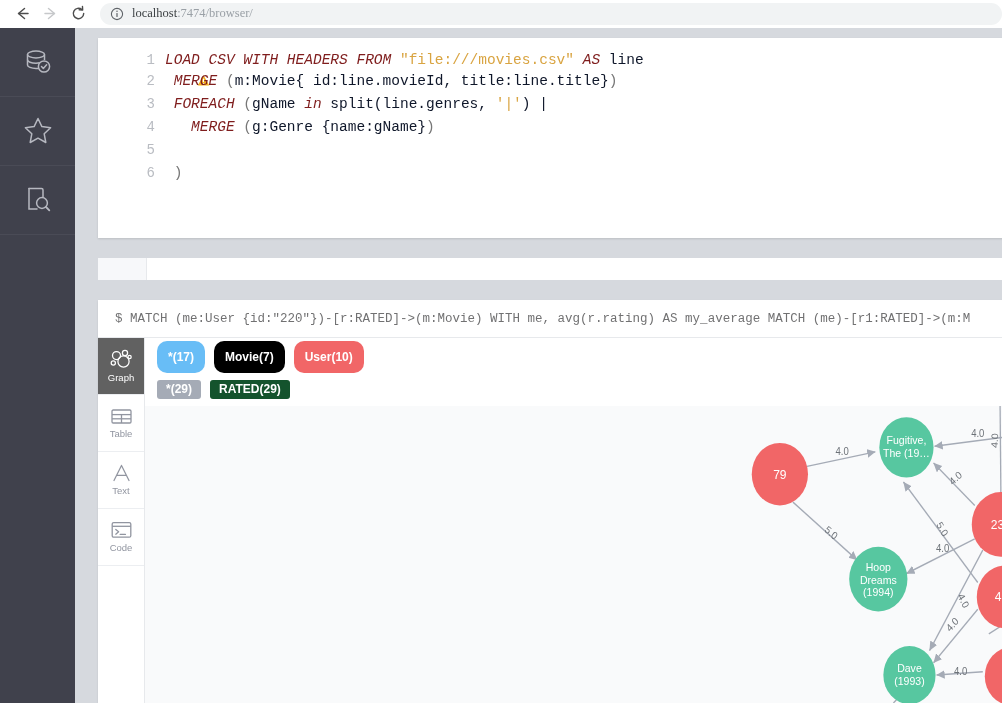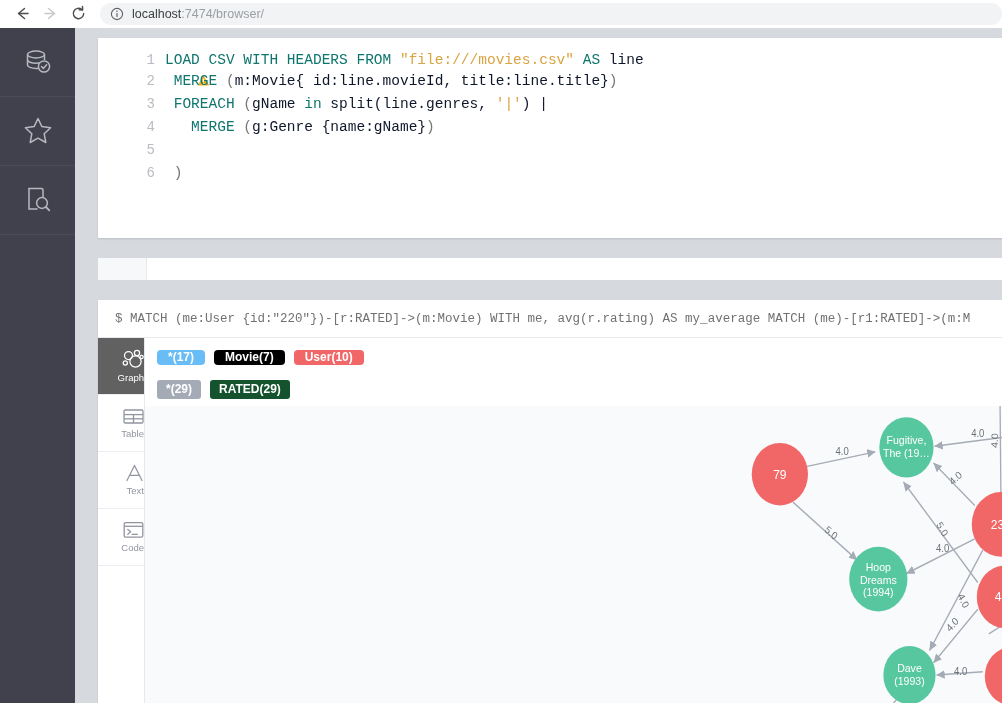--- a/index.html
+++ b/index.html
@@ -32,21 +32,21 @@
     background: #f1f3f4;
     border-radius: 11px;
     display: flex; align-items: center;
     padding: 0 10px;
     max-width: 958px;
   }
   .info-icon { margin-right: 8px; display: flex; align-items: center; }
   .url-text {
     font-size: 12.5px;
     color: #9aa0a6;
-    font-family: Liberation Sans, sans-serif;
+    font-family: Liberation Serif, serif;
     white-space: nowrap;
   }
   .url-host { color: #3c4043; }
 
   
   .app {
     position: absolute; top: 28px; left: 0;
     width: 1002px; height: 675px;
     background: #d6d9de;
   }
@@ -106,21 +106,21 @@
   .lineno {
     width: 18px;
     flex: 0 0 18px;
     text-align: right;
     color: #b9bcc2;
     font-family: "Liberation Mono", monospace;
     font-size: 14px;
     margin-right: 10px;
   }
   .code-txt { color: #555; }
-  .kw   { color: #0f766e; }
+  .kw   { color: #7f1d1d; font-style: italic; }
   .str  { color: #d9a441; }
   .plain{ color: #0f172a; }
   .punct{ color: #777; }
 
   
   .mid-frame {
     position: absolute;
     left: 23px; top: 230px;
     width: 930px; height: 22px;
     background: #ffffff;
@@ -164,21 +164,21 @@
   
   .viewbar {
     width: 47px;
     flex: 0 0 47px;
     background: #fff;
     border-right: 1px solid #e7e9ec;
   }
   .view-item {
     height: 57px;
     display: flex; flex-direction: column;
-    align-items: flex-end; justify-content: center;
+    align-items: center; justify-content: center;
     gap: 3px;
     cursor: pointer;
     color: #9195a0;
     border-bottom: 1px solid #eceef1;
   }
   .view-item.active { background: #616161; color: #ffffff; }
   .view-label {
     font-size: 9.5px;
     font-family: "Liberation Sans", sans-serif;
   }
@@ -198,23 +198,23 @@
     padding: 8px 0 6px 12px;
     z-index: 5;
   }
   .legend-row {
     display: flex; align-items: center; gap: 9px;
     height: 22px;
   }
   .legend-row + .legend-row { margin-top: 10px; }
   .pill {
     display: inline-flex; align-items: center;
-    height: 15px;
+    height: 32px;
     padding: 0 11px;
-    border-radius: 4px;
+    border-radius: 10px;
     font-size: 12px;
     font-weight: bold;
     color: #ffffff;
     white-space: nowrap;
     cursor: pointer;
   }
   .pill.rel {
     border-radius: 3px;
     height: 19px;
     padding: 0 9px;

